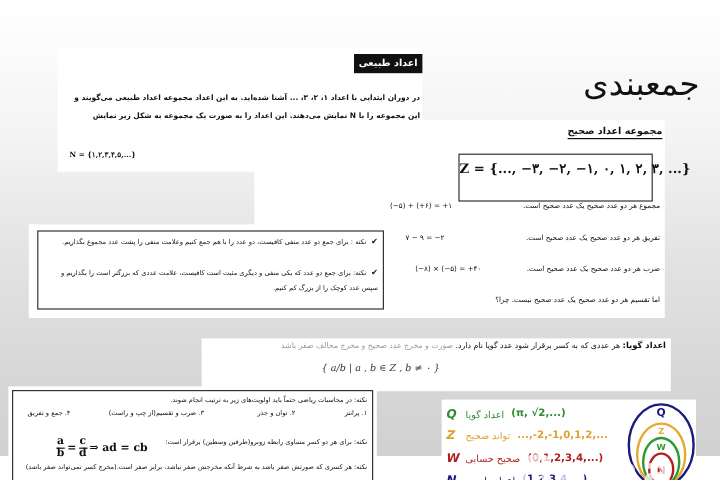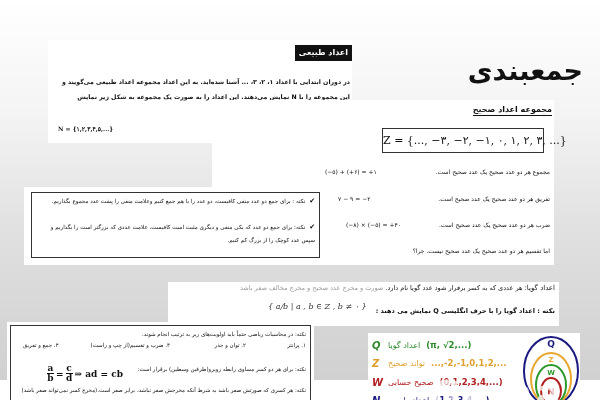--- a/index.html
+++ b/index.html
@@ -30,34 +30,34 @@
   }
   #natural-formula {
     position: absolute; left: 10px; top: 85px; font-size: 6px; font-weight: bold;
     font-family: "DejaVu Serif", serif; direction: ltr;
   }
 
   
   #summary-title {
     position: absolute; right: 17px; top: 55px;
     font-size: 27px; color: #111; font-family: "DejaVu Sans", sans-serif;
-    font-weight: bold; letter-spacing: 0.5px;
+    font-weight: normal; letter-spacing: 0.5px;
   }
 
   
   #integers-panel { left: 212px; top: 100px; width: 342px; height: 165px; }
   #integers-heading {
     position: absolute; right: 2px; top: 5px;
     font-size: 8px; font-weight: bold; border-bottom: 1px solid #111;
     padding-bottom: 1px;
   }
   #integers-set {
-    position: absolute; left: 170px; top: 28px; width: 162px; height: 25px;
+    position: absolute; left: 170px; top: 28px; width: 162px; height: 40px;
     border: 1.5px solid #333; font-family: "DejaVu Serif", serif;
-    font-size: 11px; font-weight: normal; line-height: 24px; text-align: left;
+    font-size: 11px; font-weight: bold; line-height: 24px; text-align: left;
     direction: ltr; white-space: nowrap;
   }
   .prop-row {
     position: absolute; left: 0; right: 4px; height: 12px;
     font-size: 6px; line-height: 12px;
   }
   .prop-text { position: absolute; right: 0; direction: rtl; white-space: nowrap; }
   .prop-ex { position: absolute; direction: ltr; white-space: nowrap; font-size: 6px; }
 
   
@@ -68,21 +68,21 @@
   }
   .tip-item {
     position: absolute; right: 4px; left: 4px;
     font-size: 5.6px; line-height: 13px; direction: rtl; text-align: right;
   }
   .check { font-weight: bold; margin-left: 2px; font-size: 7px; }
   #rational-wrap { position: absolute; left: 168px; top: 282px; width: 391px; height: 44px; background: #fff; }
   #rational-line1 {
     position: absolute; right: 4px; top: 2px; font-size: 6.5px; white-space: nowrap; direction: rtl;
   }
-  #rational-line1 .label { font-weight: normal; font-size: 7px; }
+  #rational-line1 .label { font-weight: bold; font-size: 7px; }
   #rational-line1 .faded { color: #9a9a9a; }
   #rational-line2 {
     position: absolute; right: 4px; top: 25px; font-size: 6.5px; font-weight: bold; white-space: nowrap; direction: rtl;
   }
   #rational-set {
     position: absolute; left: 100px; top: 20px; font-size: 8px; font-family: "DejaVu Serif", serif;
     font-style: italic; color: #333; direction: ltr; white-space: nowrap;
   }
 
   
@@ -166,24 +166,20 @@
       <span>نکته: برای جمع دو عدد که یکی منفی و دیگری مثبت است کافیست، علامت عددی که بزرگتر است را بگذاریم و سپس عدد کوچک را از بزرگ کم کنیم.</span>
     </div>
   </div>
 </div>
 
 <div id="rational-wrap">
   <div id="rational-line1">
     <span class="label">اعداد گویا:</span>
     <span>هر عددی که به کسر برقرار شود عدد گویا نام دارد.</span>
     <span class="faded">صورت و مخرج عدد صحیح و مخرج مخالف صفر باشد</span>
-  </div>
-  <div id="rational-line2">
-    <span>نکته :</span>
-    <span>اعداد گویا را با حرف انگلیسی Q نمایش می دهند :</span>
   </div>
   <div id="rational-set">{ a/b | a , b ∈ Z , b ≠ ۰ }</div>
 </div>
 
 <div class="panel" id="notes-panel">
   <div id="notes-box">
     <div class="note-line" style="top:3px;">نکته: در محاسبات ریاضی حتماً باید اولویت‌های زیر به ترتیب انجام شوند.</div>
     <div class="order-cell" style="right:4px; top:16px;">۱. پرانتز</div>
     <div class="order-cell" style="right:64px; top:16px;">۲. توان و جذر</div>
     <div class="order-cell" style="right:140px; top:16px;">۳. ضرب و تقسیم(از چپ و راست)</div>

